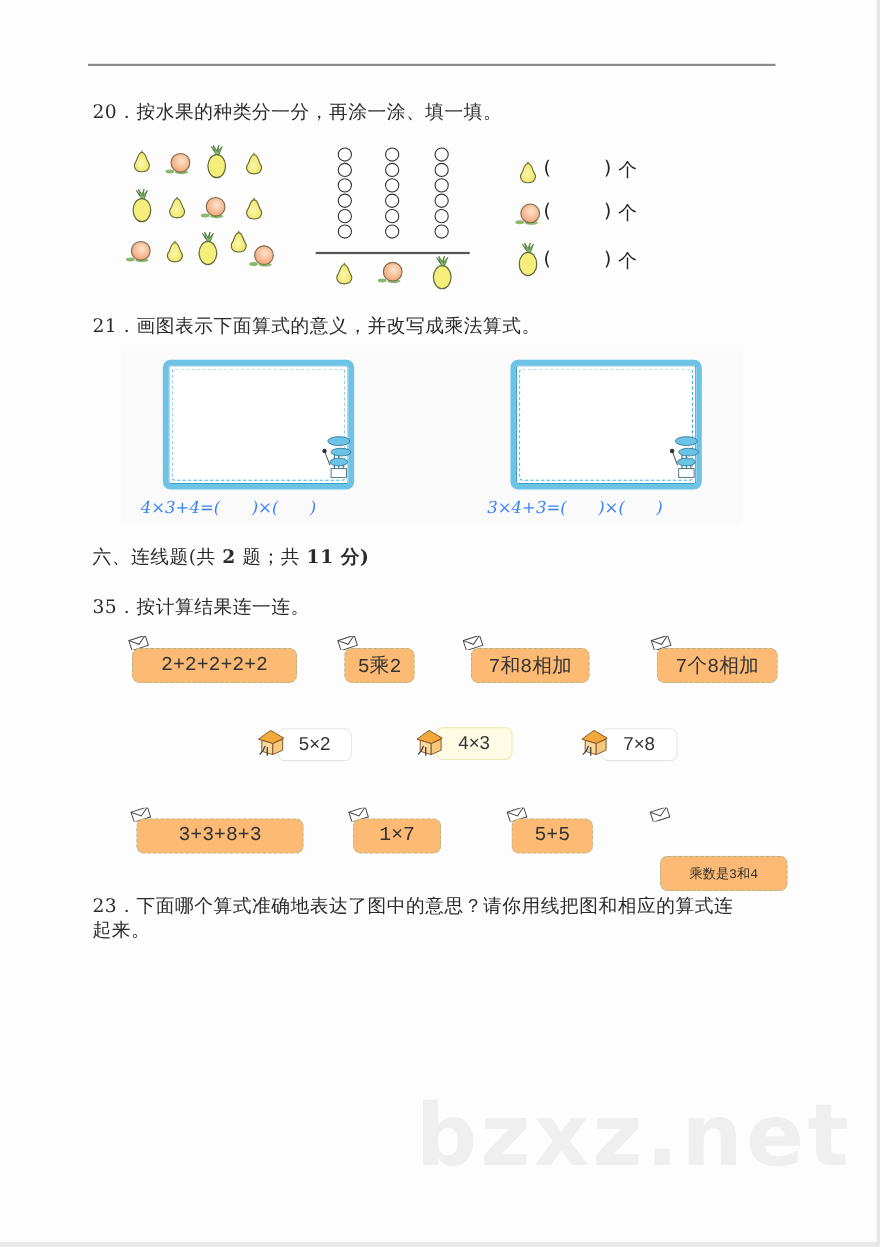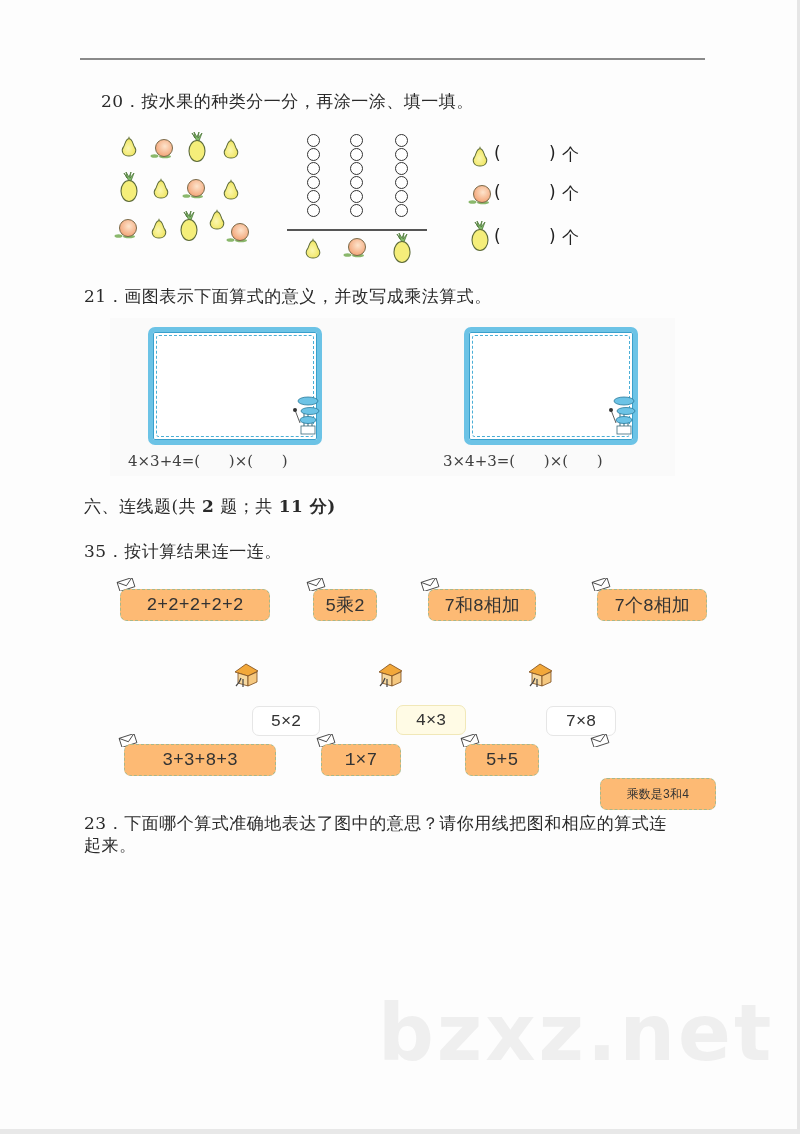--- a/index.html
+++ b/index.html
@@ -24,33 +24,33 @@
   
   .frame-area { position:absolute; background:#fafafa; }
   .frame {
     position:absolute; border:5px solid #6cc3e6; border-radius:7px; background:#fff;
     box-shadow: inset 0 0 0 1px #3aa0cc;
   }
   .frame-inner {
     position:absolute; left:3px; top:3px; right:3px; bottom:3px;
     border:1.5px dashed #4aaed6; border-radius:3px;
   }
-  .formula { position:absolute; font-size:15px; color:#404040; font-family:"DejaVu Serif","Liberation Serif",serif; white-space:pre; }
+  .formula { position:absolute; font-size:15px; color:#3b82f6; font-family:"DejaVu Serif","Liberation Serif",serif; white-space:pre;font-style:italic; }
 
   
   .card {
     position:absolute; height:30px; border:1.5px dashed #a8b88a; border-radius:7px; background:#fdba74;
     display:flex; align-items:center; justify-content:center;
     font-size:18px; color:#333; font-family:Liberation Mono, monospace;
   }
   .env { position:absolute; width:20px; height:13px; }
   .house-card {
     position:absolute; height:28px; border:1px solid #e6e6e6; border-radius:7px; background:#fff;
     display:flex; align-items:center; justify-content:center;
-    font-size:17px; color:#333; font-family:Liberation Mono, monospace;margin-top:44px;
+    font-size:17px; color:#333; font-family:Liberation Sans, sans-serif;
   }
   .house-card.hl { background:#fffbe5; border-color:#f1e8b8; }
   .house { position:absolute; width:28px; height:26px; }
 
   .watermark {
     position:absolute; left:378px; top:988px; font-size:78px; font-weight:bold;
     color:#efefef; font-family:"DejaVu Sans","Liberation Sans",sans-serif; letter-spacing:3px;
   }
 </style>
 </head>
@@ -101,21 +101,21 @@
       <ellipse cx="18" cy="8" rx="10" ry="4" fill="#6cc3e6" stroke="#2a7a9a" stroke-width="0.8"></ellipse>
       <ellipse cx="20" cy="18" rx="9" ry="3.5" fill="#6cc3e6" stroke="#2a7a9a" stroke-width="0.8"></ellipse>
       <ellipse cx="18" cy="27" rx="8" ry="3.5" fill="#6cc3e6" stroke="#2a7a9a" stroke-width="0.8"></ellipse>
       <circle cx="5" cy="17" r="2" fill="#333"></circle>
       <path d="M5 17 L10 30" stroke="#333" stroke-width="0.8"></path>
       <rect x="11" y="33" width="14" height="8" fill="#fff" stroke="#3a6a7a" stroke-width="0.8"></rect>
     </symbol>
   </defs>
 </svg>
 
-<div class="q" style="left:84px; top:90px;margin-left:17px;">20．按水果的种类分一分，再涂一涂、填一填。</div>
+<div class="q" style="left:84px; top:90px;">20．按水果的种类分一分，再涂一涂、填一填。</div>
 
 <div>
   <svg class="fruit" style="left:118px;top:133px" width="22" height="26">
       <use href="#pear"></use>
     </svg>
   <svg class="fruit" style="left:150px;top:136px" width="26" height="24">
       <use href="#peach"></use>
     </svg>
   <svg class="fruit" style="left:186px;top:131px" width="22" height="32">
       <use href="#pineapple"></use>

